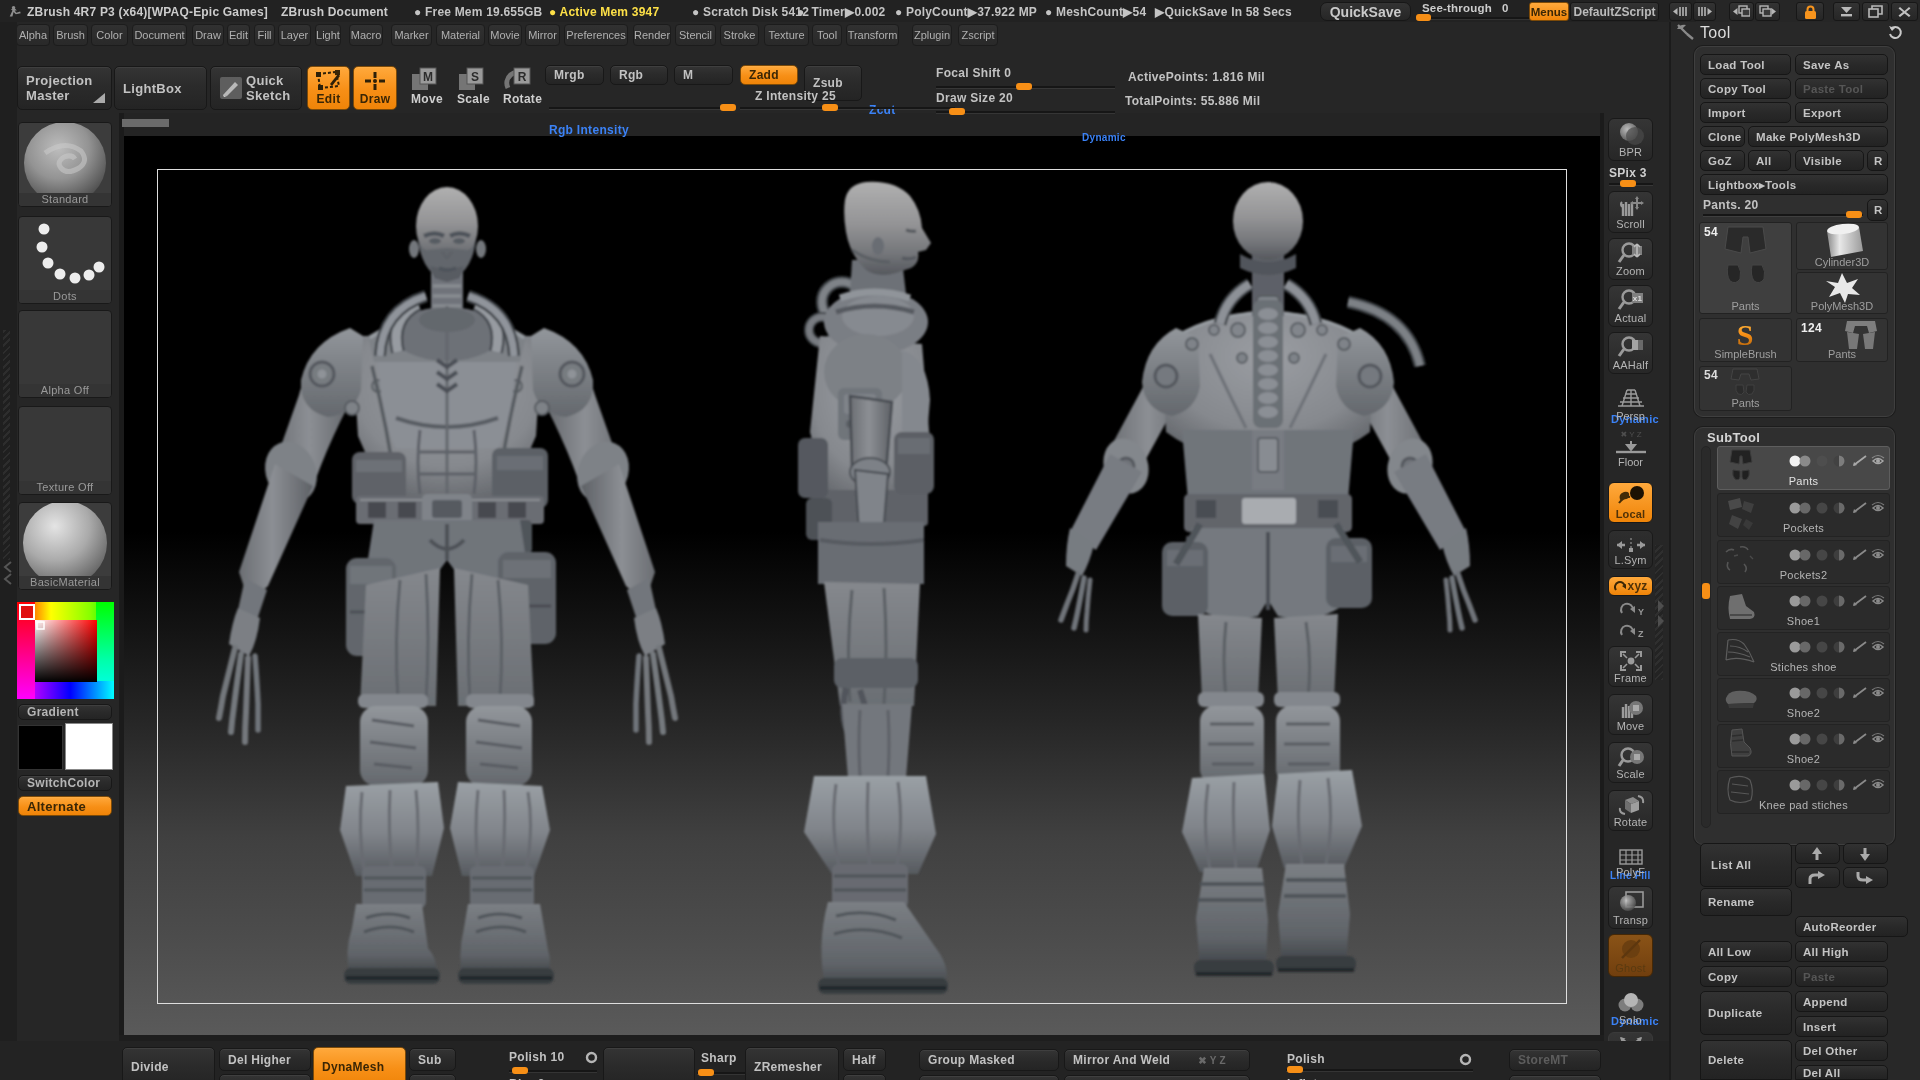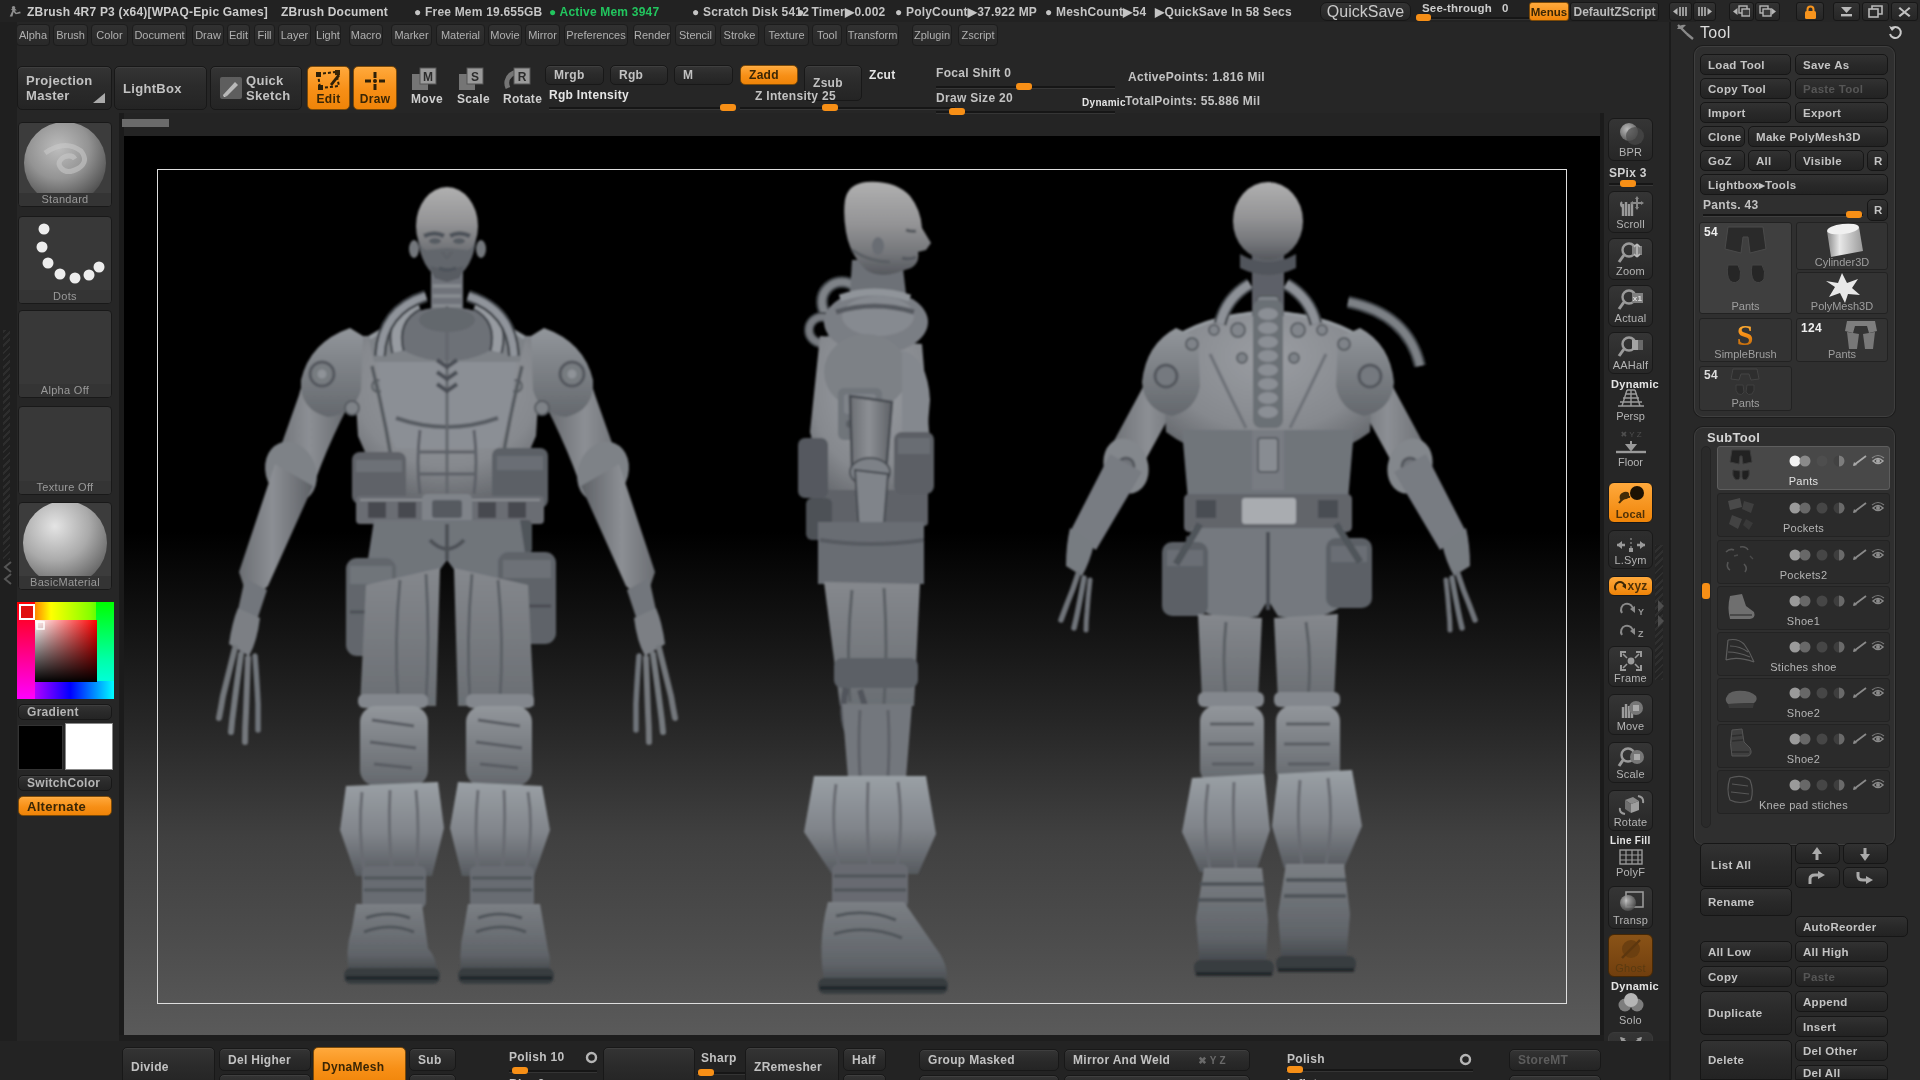--- a/index.html
+++ b/index.html
@@ -9,21 +9,21 @@
 .abs { position:absolute; }
 .btn { position:absolute; background:linear-gradient(#343434 0%,#2b2b2b 45%,#242424 100%);
   border:1px solid #181818; border-radius:5px; color:#c2c2c2; font-weight:bold;
   font-size:12px; box-shadow:inset 0 1px 0 rgba(255,255,255,.06);
   display:flex; align-items:center; padding-left:8px; white-space:nowrap; letter-spacing:.3px;}
 .btn.ctr { justify-content:center; padding-left:0; }
 .btn.orange { background:linear-gradient(#ffa93c 0%,#f78f16 55%,#ef8408 100%);
   color:#3a2605; border-color:#7c4a08; }
 .btn.dim { color:#5d5d5d; }
 .lbl { position:absolute; color:#c2c2c2; font-weight:bold; font-size:12px; white-space:nowrap; letter-spacing:.3px;}
-.dimlbl { color:#e5e5e5; }
+.dimlbl { color:#3b82f6;margin-top:35px; }
 .track { position:absolute; height:2px; background:#161616; box-shadow:0 1px 0 rgba(255,255,255,.08); }
 .knob { position:absolute; width:16px; height:7px; background:#f78f16; border-radius:3px; }
 
 #titlebar { position:absolute; left:0; top:0; width:1696px; height:22px; background:#222222; }
 #titlebar .t { position:absolute; top:5px; color:#cccccc; font-weight:bold; font-size:11.5px; white-space:nowrap; letter-spacing:.2px; }
 .winbtn { position:absolute; top:2px; height:19px; background:linear-gradient(#333,#262626);
   border:1px solid #171717; border-radius:3px; color:#bbb; display:flex; align-items:center; justify-content:center; }
 
 .menubtn { position:absolute; top:24px; height:22px; background:linear-gradient(#313131,#292929); border:1px solid #1c1c1c;
   border-radius:4px; color:#b0b0b0; font-size:11px; display:flex; align-items:center;
@@ -72,27 +72,27 @@
   <div id="topbarlet"></div>
 
   <div id="titlebar">
     <svg class="abs" style="left:2px;top:0px" width="22" height="22" viewBox="0 0 40 22">
       <circle cx="21" cy="5" r="3.2" fill="#8f8f8f"></circle>
       <path d="M14 21 L19 10 L16 8 L24 7 L27 10 L23 10 L26 14 L33 12 L34 15 L25 17 L21 13 L19 21 Z" fill="#8f8f8f"></path>
     </svg>
     <div class="t" style="left:27px;font-size:12px">ZBrush 4R7 P3 (x64)[WPAQ-Epic Games]</div>
     <div class="t" style="left:281px;font-size:12px">ZBrush Document</div>
     <div class="t" style="left:414px;font-size:12px;color:#c4c4c4">● Free Mem 19.655GB</div>
-    <div class="t" style="left:549px;font-size:12px;color:#22c55e">● Active Mem 3947</div>
+    <div class="t" style="left:549px;font-size:12px;color:#fde047">● Active Mem 3947</div>
     <div class="t" style="left:692px;font-size:12px;color:#c4c4c4">● Scratch Disk 5412</div>
     <div class="t" style="left:797px;font-size:12px;color:#c4c4c4">●&nbsp; Timer▶0.002</div>
     <div class="t" style="left:895px;font-size:12px;color:#c4c4c4">● PolyCount▶37.922 MP</div>
     <div class="t" style="left:1045px;font-size:12px;color:#c4c4c4">● MeshCount▶54</div>
     <div class="t" style="left:1155px;font-size:12px;color:#c4c4c4">▶QuickSave In 58 Secs</div>
-    <div class="winbtn" style="left:1320px;width:91px;border-radius:7px;font-weight:normal;font-size:16px;color:#c9c9c9">QuickSave</div>
+    <div class="winbtn" style="left:1320px;width:91px;border-radius:7px;font-weight:bold;font-size:14px;color:#c9c9c9">QuickSave</div>
     <div class="t" style="left:1422px;top:2px;font-size:11.5px">See-through&nbsp;&nbsp;&nbsp;0</div>
     <div class="track" style="left:1416px;top:17px;width:125px"></div>
     <div class="knob" style="left:1416px;top:14px;width:15px"></div>
     <div class="winbtn" style="left:1529px;width:40px;background:linear-gradient(#ffa93c,#ef8408);border-color:#7c4a08;color:#3a2605;font-weight:bold;font-size:11.5px">Menus</div>
     <div class="winbtn" style="left:1570px;width:89px;font-weight:bold;font-size:12px">DefaultZScript</div>
     <div class="winbtn" style="left:1669px;width:23px">
         <svg width="15" height="11" viewBox="0 0 15 11">
           <path d="M0 5.5 L4.5 2 L4.5 9 Z" fill="#b5b5b5"></path>
           <path d="M7 1 v9 M10 1 v9 M13 1 v9" stroke="#b5b5b5" stroke-width="1.6"></path>
         </svg>
@@ -872,21 +872,21 @@
     <div class="pbtn dim" style="left:1795px;top:78px;width:93px;height:21px">Paste Tool</div>
     <div class="pbtn" style="left:1700px;top:102px;width:91px;height:21px">Import</div>
     <div class="pbtn" style="left:1795px;top:102px;width:93px;height:21px">Export</div>
     <div class="pbtn" style="left:1700px;top:126px;width:45px;height:21px">Clone</div>
     <div class="pbtn" style="left:1748px;top:126px;width:140px;height:21px">Make PolyMesh3D</div>
     <div class="pbtn" style="left:1700px;top:150px;width:45px;height:21px">GoZ</div>
     <div class="pbtn" style="left:1748px;top:150px;width:43px;height:21px">All</div>
     <div class="pbtn" style="left:1795px;top:150px;width:69px;height:21px">Visible</div>
     <div class="pbtn" style="left:1867px;top:150px;width:21px;height:21px;padding-left:6px">R</div>
     <div class="pbtn" style="left:1700px;top:174px;width:188px;height:21px">Lightbox▸Tools</div>
-    <div class="lbl" style="left:1703px;top:198px">Pants. 43</div>
+    <div class="lbl" style="left:1703px;top:198px">Pants. 20</div>
     <div class="track" style="left:1703px;top:214px;width:160px"></div>
     <div class="knob" style="left:1846px;top:211px"></div>
     <div class="pbtn" style="left:1867px;top:199px;width:21px;height:22px;padding-left:6px">R</div>
     <div class="thumbtile" style="left:1699px;top:222px;width:93px;height:92px;background:#3f3f3f">
       <svg width="91" height="76" viewBox="0 0 91 76">
         <path d="M28 4 L63 4 L66 26 L50 30 L48 14 L43 14 L41 30 L25 26 Z" fill="#2a2a2a" stroke="#4a4a4a" stroke-width="1"></path>
         <path d="M28 42 Q26 52 30 58 Q36 62 40 56 Q42 48 38 42 Z" fill="#262626" stroke="#444"></path>
         <path d="M52 42 Q50 52 54 58 Q60 62 64 56 Q66 48 62 42 Z" fill="#262626" stroke="#444"></path>
       </svg>
       <div class="lbl" style="left:4px;top:2px;color:#eee">54</div>

